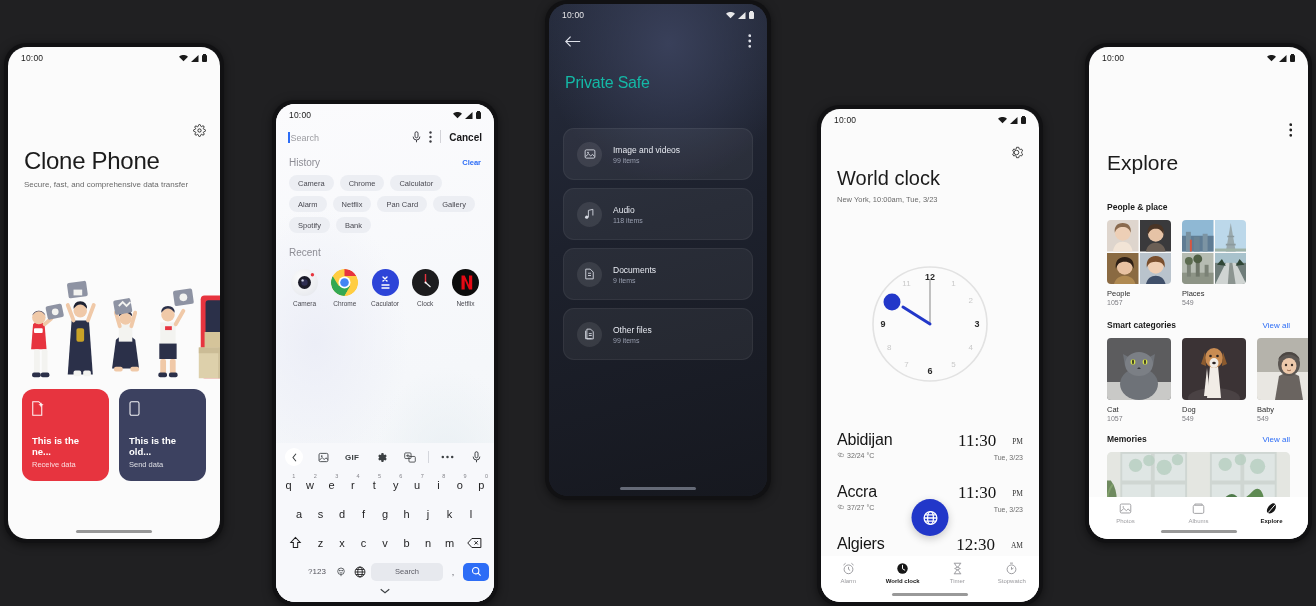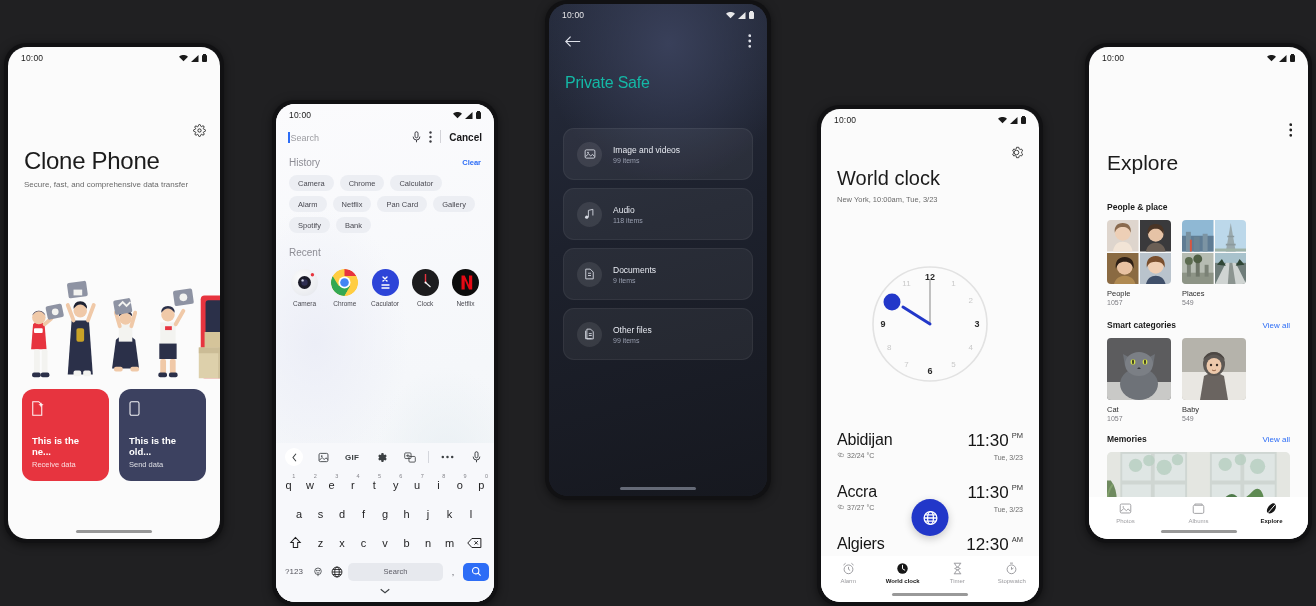--- a/index.html
+++ b/index.html
@@ -125,21 +125,21 @@
   .kb-key {
     position:relative; width:19.5px; height:23px;
     display:flex; align-items:center; justify-content:center;
     font-size:11px; color:#1f1f20;
   }
   .kb-key .num {
     position:absolute; top:0px; right:3px; font-size:5.5px; color:#86868c;
   }
   .kb-row.r3 { gap:2px; }
   .kb-wide { width:26px; }
-  .kb-bottom { display:flex; align-items:center; justify-content:center; gap:3px; padding: 3px 5px 2px 5px; }
+  .kb-bottom { display:flex; align-items:center; justify-content:center; gap:3px; padding: 3px 5px 2px 5px; margin-left: 23px; }
   .kb-123 { font-size:8px; color:#54545c; width:26px; text-align:center; }
   .kb-space {
     flex:1; max-width:105px; height:18px; background:#e7e9ee; border-radius:5px;
     display:flex; align-items:center; justify-content:center;
     font-size:7.5px; color:#5d5d66;
   }
   .kb-search {
     width:26px; height:18px; background:#2d6df6; border-radius:5px;
     display:flex; align-items:center; justify-content:center;
   }
@@ -177,21 +177,21 @@
   #phone-clock { left: 817px; top: 105px; width: 226px; height: 501px; }
   .p4-gear { position:absolute; right:16px; top:36px; color:#222; }
   .p4-title { position:absolute; left:16px; top:58px; font-size:20px; color:#1b1b1b; }
   .p4-sub { position:absolute; left:16px; top:86px; font-size:7.5px; color:#6b6b6b; }
   .p4-clock { position:absolute; left:50%; top:150px; transform:translateX(-50%); }
   .p4-cities { position:absolute; left:0; right:0; top:310px; padding: 0 16px; }
   .p4-city { padding: 12px 0 10px 0; display:flex; align-items:flex-start; justify-content:space-between; }
   .p4-city-name { font-size:16px; color:#151515; letter-spacing:-.2px; }
   .p4-city-temp { font-size:7px; color:#6c6c6c; margin-top:3px; display:flex; align-items:center; gap:3px; }
   .p4-city-r { text-align:right; }
-  .p4-time { font-size:17px; color:#151515; display:flex; align-items:flex-start; gap:3px; justify-content:flex-end; }
+  .p4-time { font-size:17px; color:#151515; display:flex; align-items:center; gap:16px; justify-content:flex-end;font-family:Liberation Serif, serif; }
   .p4-ampm { font-size:7.5px; color:#333; }
   .p4-date { font-size:7px; color:#6c6c6c; margin-top:3px; }
   .p4-fab {
     position:absolute; left:50%; transform:translateX(-50%); bottom:66px;
     width:37px; height:37px; border-radius:50%; background:#2237c9;
     display:flex; align-items:center; justify-content:center;
     box-shadow:0 3px 8px rgba(0,0,0,.2);
   }
   .p4-nav {
     position:absolute; left:0; right:0; bottom:0; height:46px; background:#fff;
@@ -987,20 +987,38 @@
                 <ellipse cx="38" cy="24" rx=".9" ry="2.4" fill="#2a2a1f"></ellipse>
                 <path d="M32 29l-2 2h4z" fill="#3a3a3c"></path>
               </svg>
             </div>
             <span class="p5-lb">Cat</span>
             <span class="p5-ct">1057</span>
           </div>
           <div class="p5-tile">
             <div class="p5-single">
               <svg viewBox="0 0 64 62">
+                <rect width="64" height="62" fill="#3b3335"></rect>
+                <ellipse cx="32" cy="60" rx="26" ry="10" fill="#4a4244"></ellipse>
+                <path d="M28 28h8l3 32h-14z" fill="#f1ece6"></path>
+                <path d="M25 30l-3 28h6z" fill="#f1ece6"></path>
+                <ellipse cx="32" cy="20" rx="9" ry="10" fill="#c98c52"></ellipse>
+                <path d="M23 14 19 26l5 2zM41 14l4 12-5 2z" fill="#8c5b2e"></path>
+                <ellipse cx="32" cy="25" rx="4.5" ry="5" fill="#f1ece6"></ellipse>
+                <circle cx="28.5" cy="18" r="1.3" fill="#2b2220"></circle>
+                <circle cx="35.5" cy="18" r="1.3" fill="#2b2220"></circle>
+                <ellipse cx="32" cy="25" rx="1.8" ry="1.3" fill="#2b2220"></ellipse>
+              </svg>
+            </div>
+            <span class="p5-lb">Dog</span>
+            <span class="p5-ct">549</span>
+          </div>
+          <div class="p5-tile">
+            <div class="p5-single">
+              <svg viewBox="0 0 64 62">
                 <rect width="64" height="62" fill="#b5b3ab"></rect>
                 <rect y="34" width="64" height="28" fill="#e9e7e2"></rect>
                 <path d="M22 38q10-7 20 0l4 24H18z" fill="#6a6460"></path>
                 <ellipse cx="32" cy="26" rx="11" ry="12" fill="#5c5753"></ellipse>
                 <ellipse cx="32" cy="28" rx="7.5" ry="8" fill="#edc9ab"></ellipse>
                 <circle cx="29" cy="27" r="1.2" fill="#3a2e26"></circle>
                 <circle cx="35" cy="27" r="1.2" fill="#3a2e26"></circle>
                 <path d="M30 32q2 1.6 4 0" stroke="#9c6b4c" stroke-width="1" fill="none"></path>
                 <path d="M21 22q11-11 22 0-3-8-11-8t-11 8z" fill="#4c4743"></path>
               </svg>

